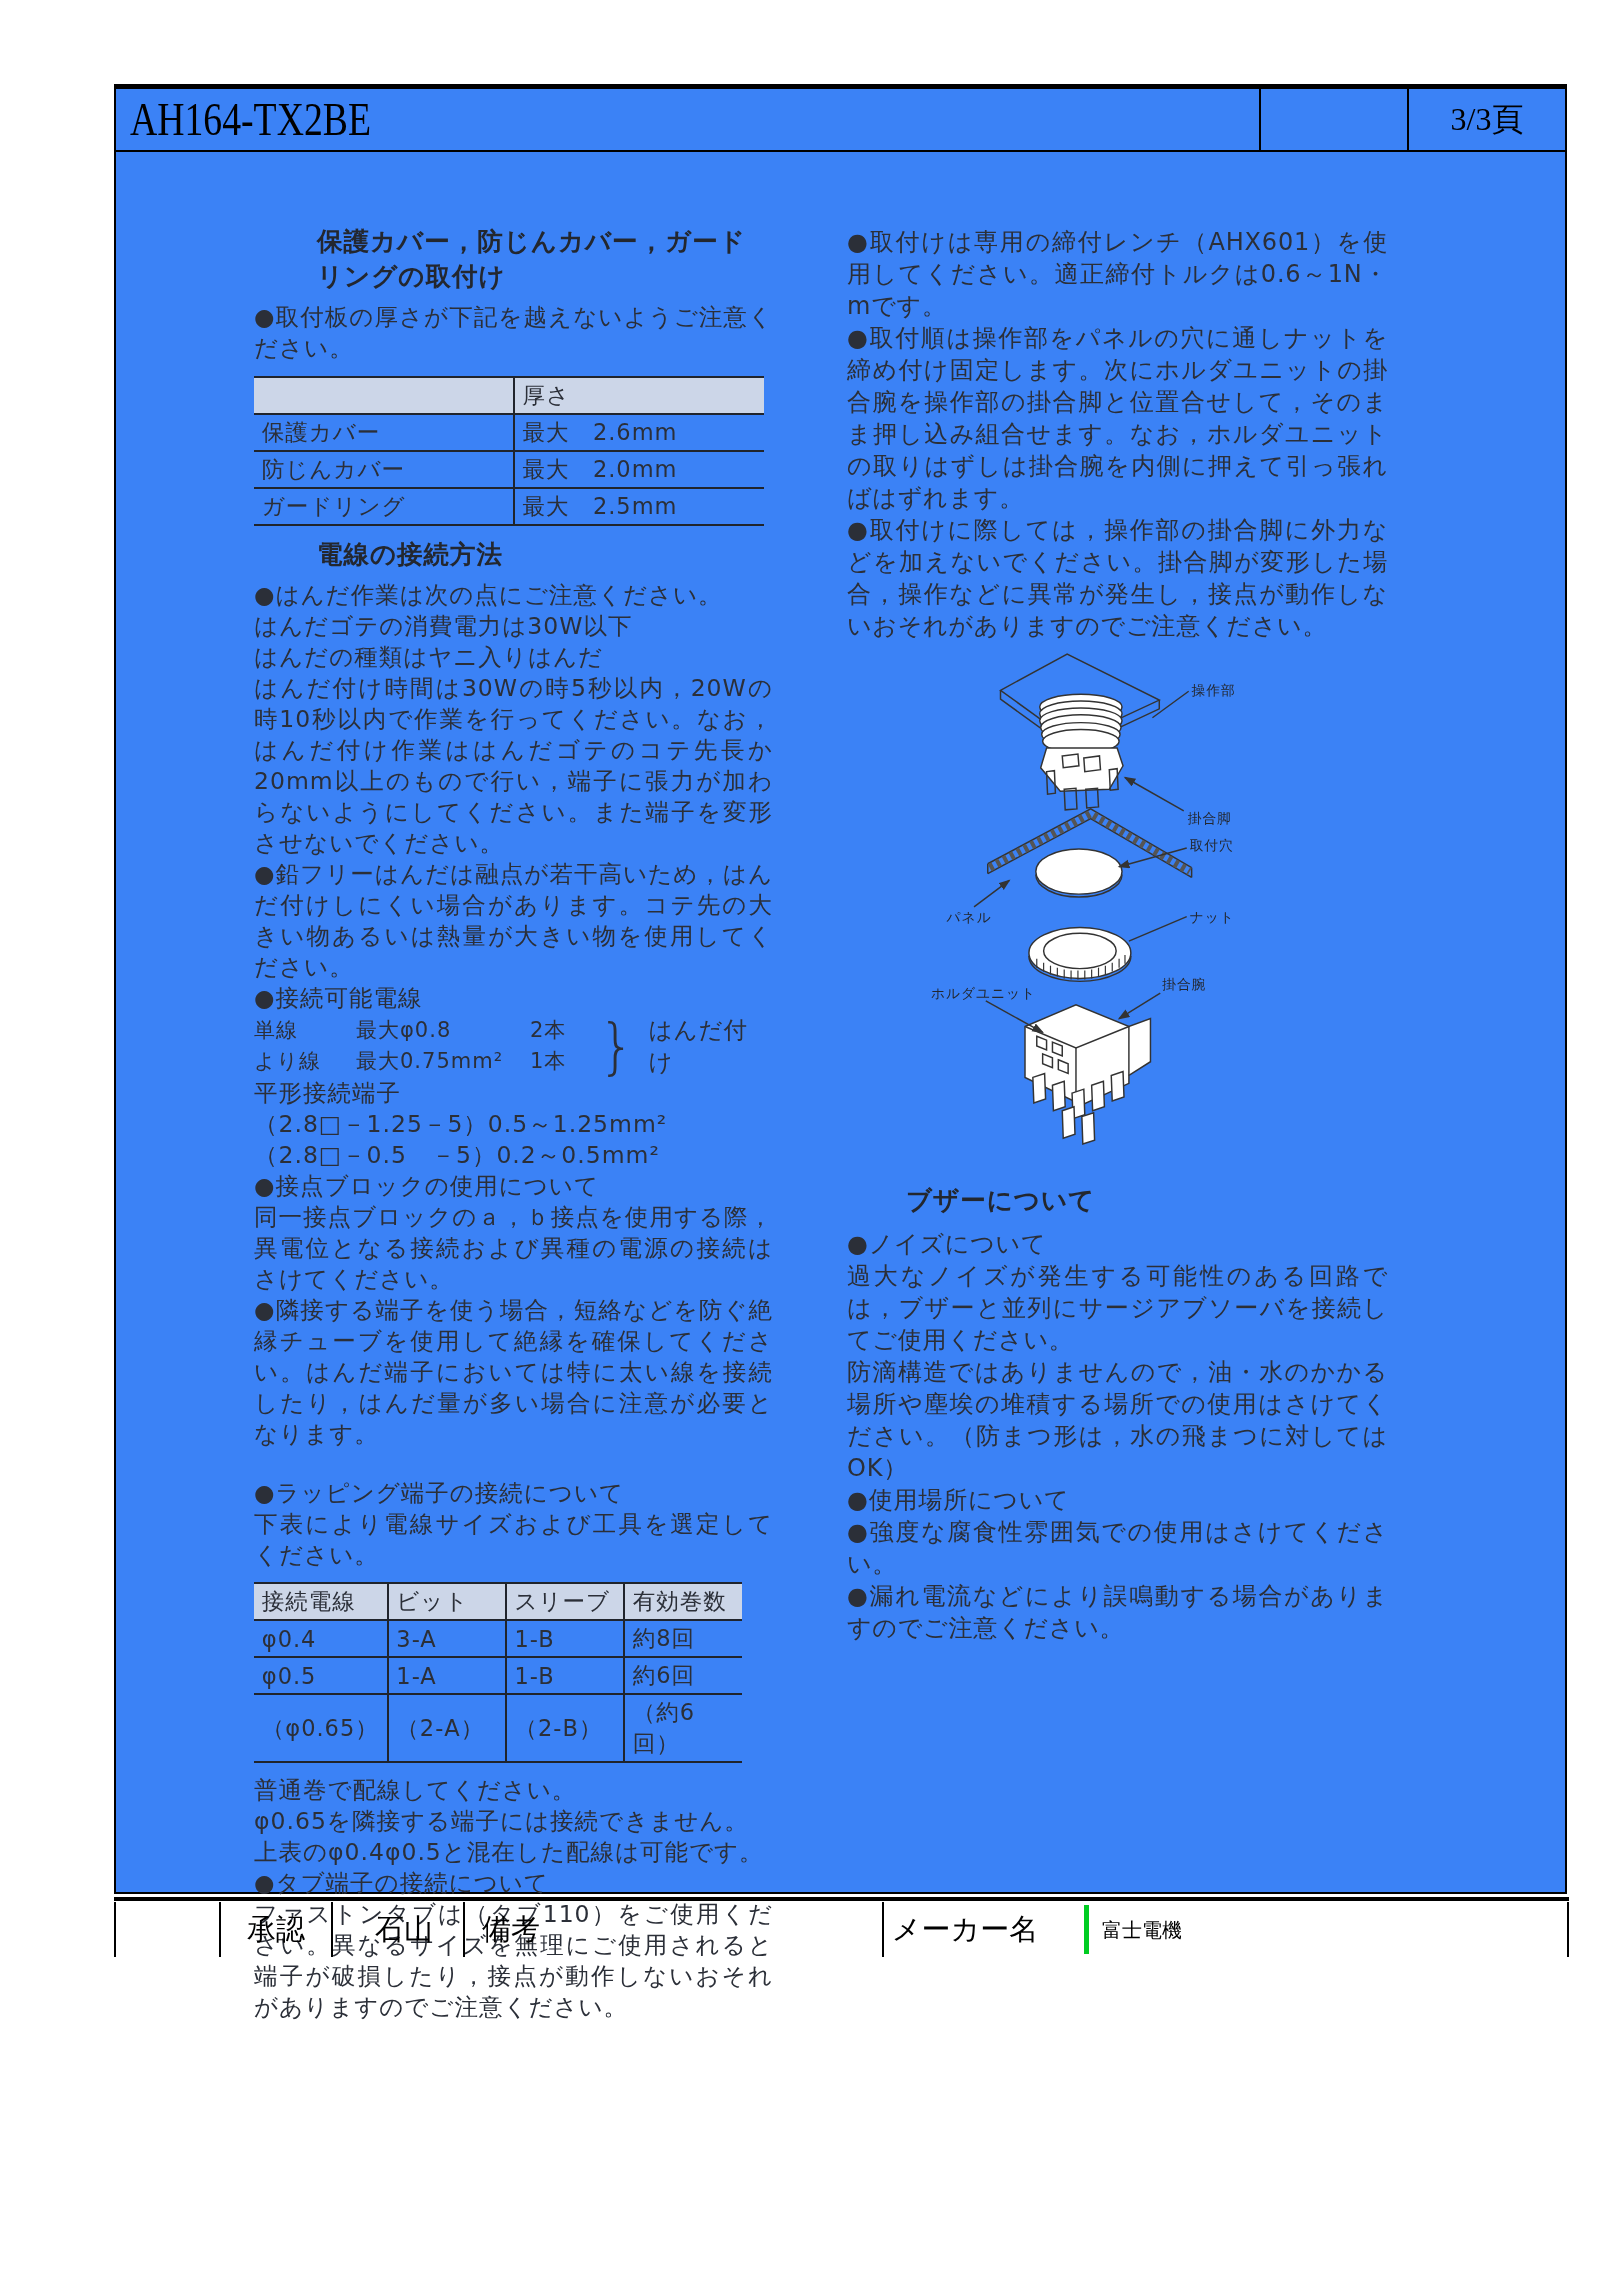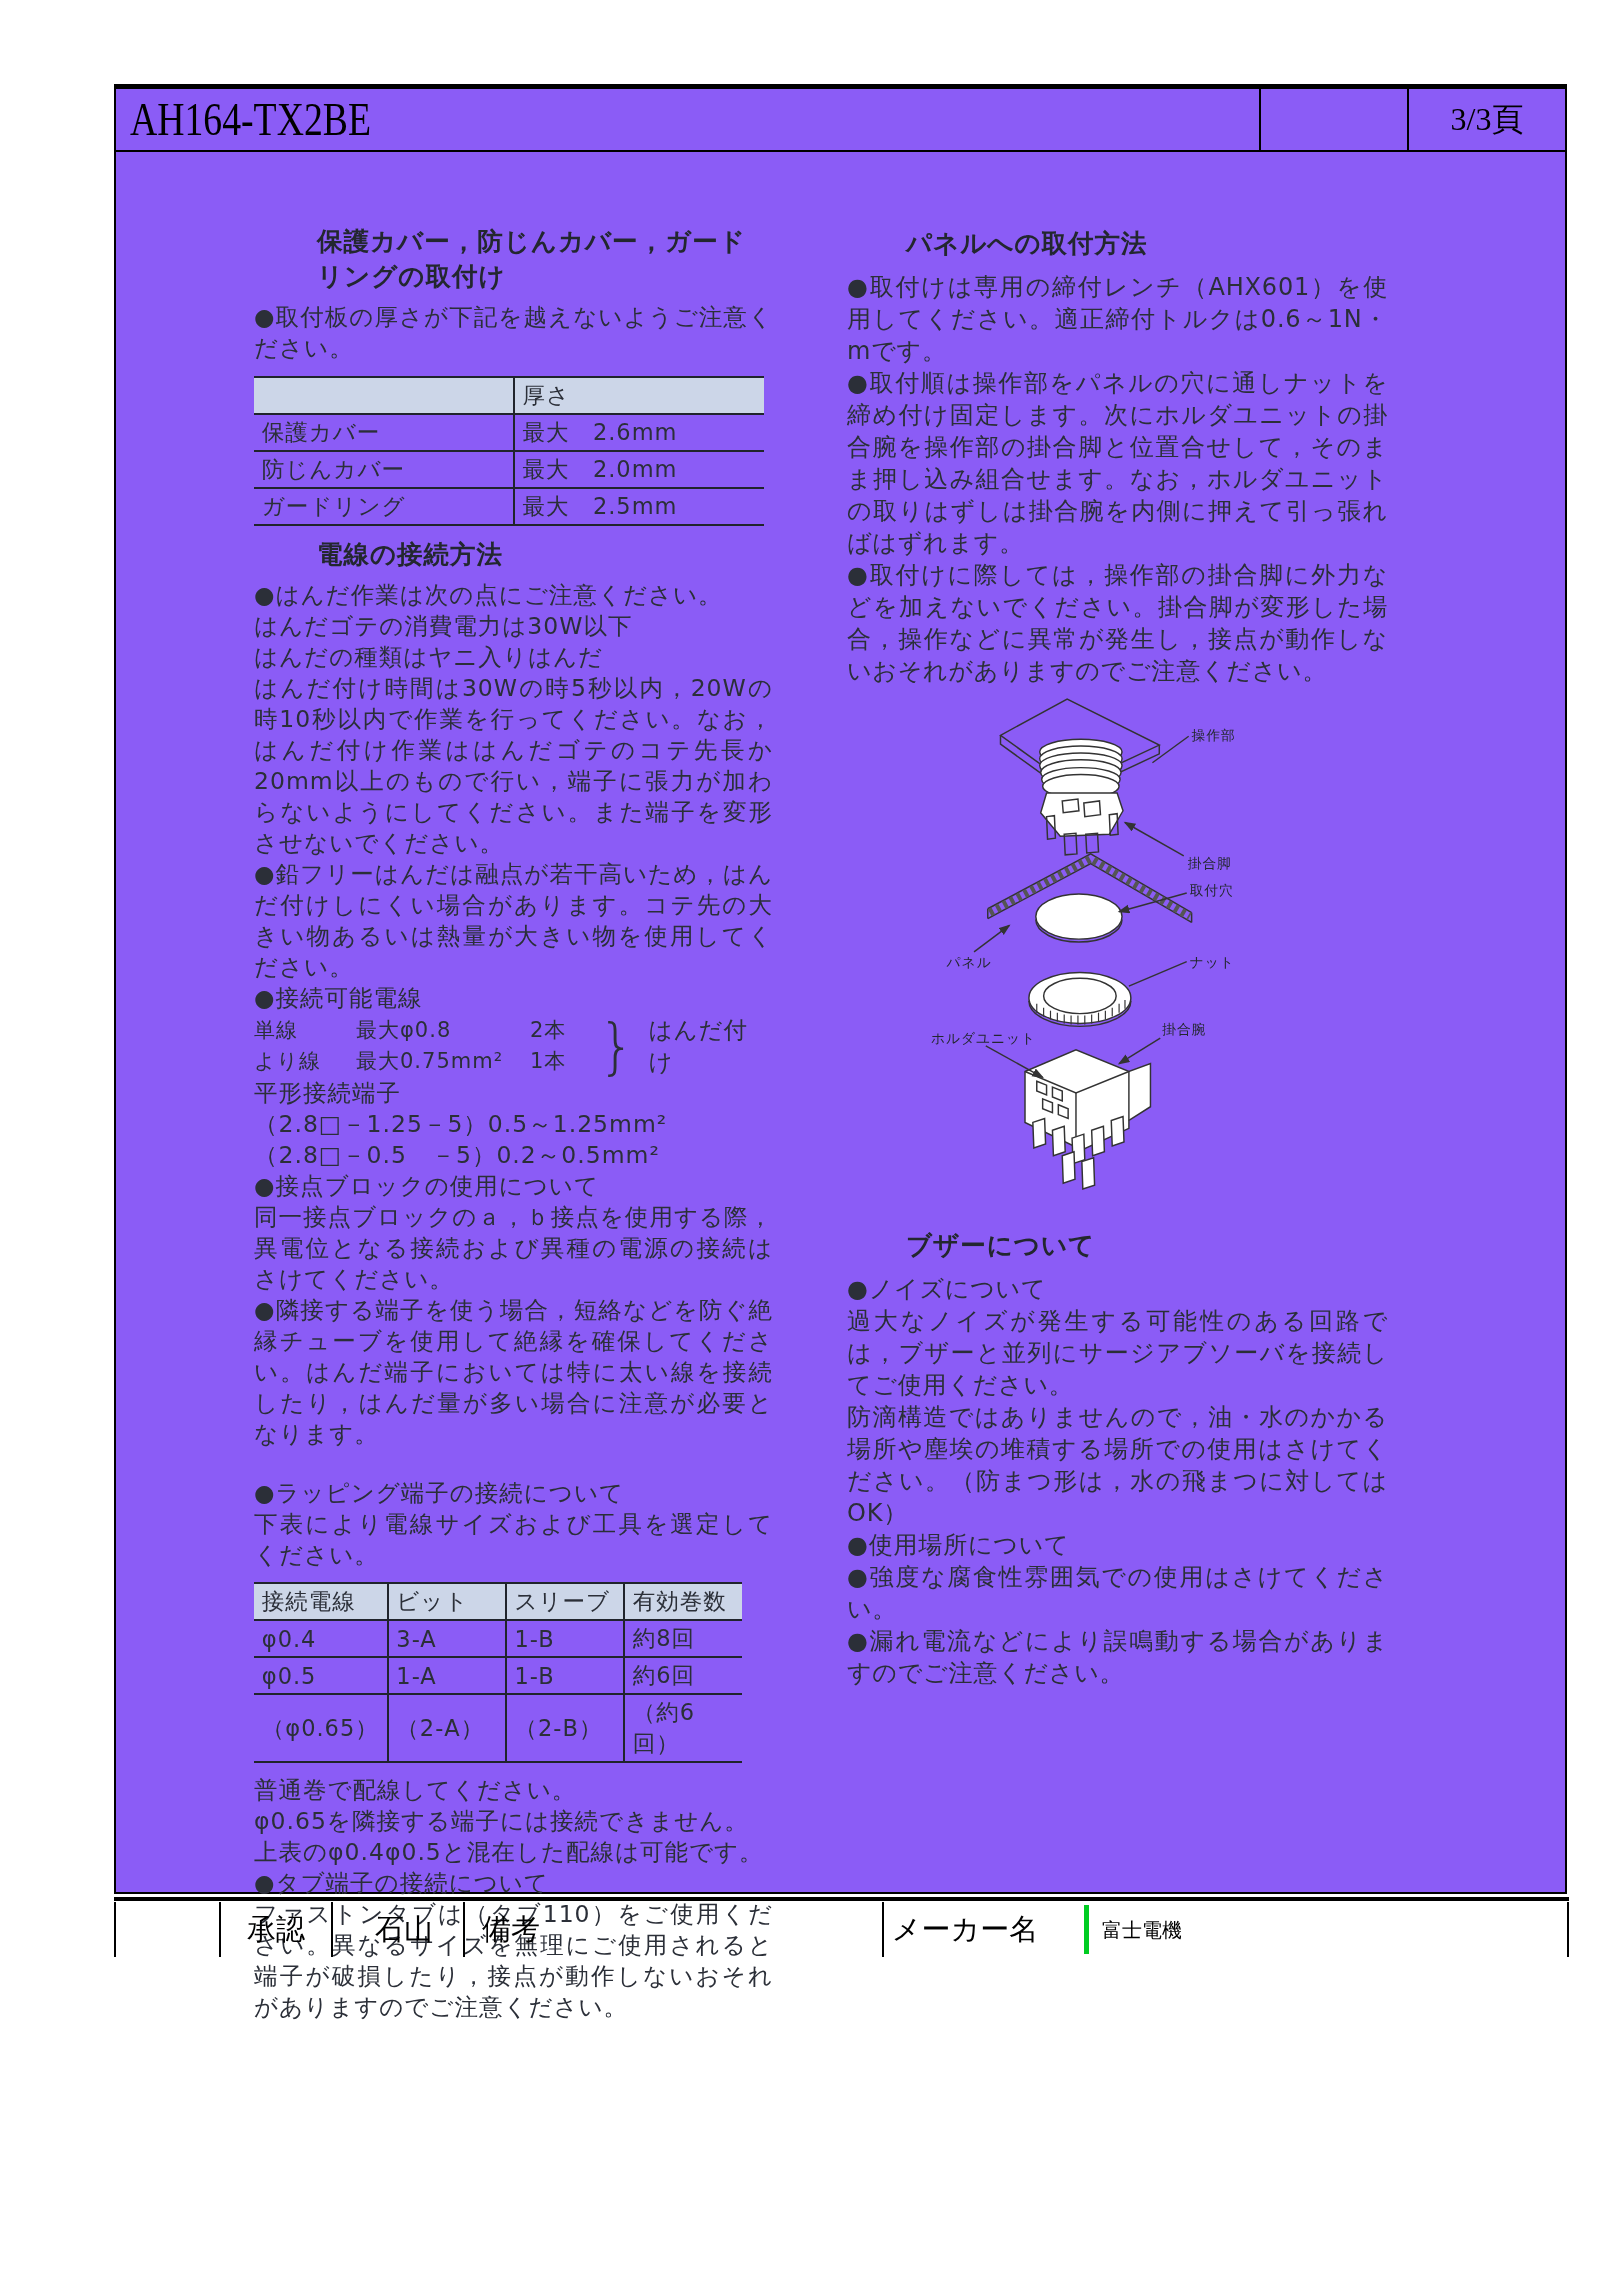--- a/index.html
+++ b/index.html
@@ -3,21 +3,21 @@
 <meta charset="utf-8">
 <style>
   html,body{margin:0;padding:0;}
   body{
     width:1621px;height:2293px;background:#ffffff;position:relative;
     font-family:"DejaVu Sans","Liberation Sans",sans-serif;color:#2b2f38;
     -webkit-font-smoothing:antialiased;
   }
   .frame{
     position:absolute;left:114px;top:84px;width:1449px;height:1803px;
-    border:2.9px solid #000;border-top-width:5.9px;background:#8b5cf6;
+    border:2.9px solid #000;border-top-width:5.9px;background:#3b82f6;
   }
   .header-band{display:flex;height:61px;border-bottom:2.9px solid #000;}
   .hcell{height:100%;}
   .hcell.title{width:1143px;display:flex;align-items:center;padding-left:13.7px;box-sizing:border-box;}
   .hcell.mid{width:146px;border-left:2.9px solid #000;}
   .hcell.pageno{flex:1;border-left:2.9px solid #000;display:flex;align-items:center;justify-content:center;}
   .model-title{
     font-family:"Liberation Serif","DejaVu Serif",serif;font-size:46px;color:#000;
     transform:scaleX(0.82);transform-origin:left center;white-space:nowrap;letter-spacing:0px;
   }
@@ -183,21 +183,20 @@
         </table>
 
       <p class="t">普通巻で配線してください。</p>
       <p class="t">φ0.65を隣接する端子には接続できません。</p>
       <p class="t">上表のφ0.4φ0.5と混在した配線は可能です。</p>
       <p class="t">●タブ端子の接続について</p>
       <p class="t">ファストンタブは（タブ110）をご使用ください。異なるサイズを無理にご使用されると端子が破損したり，接点が動作しないおそれがありますのでご注意ください。</p>
     </div>
 
     <div class="col-right">
-      <div class="sec-h" style="margin-bottom:9.8px;">パネルへの取付方法</div>
       <p class="t">●取付けは専用の締付レンチ（AHX601）を使用してください。適正締付トルクは0.6～1N・mです。</p>
       <p class="t">●取付順は操作部をパネルの穴に通しナットを締め付け固定します。次にホルダユニットの掛合腕を操作部の掛合脚と位置合せして，そのまま押し込み組合せます。なお，ホルダユニットの取りはずしは掛合腕を内側に押えて引っ張ればはずれます。</p>
       <p class="t">●取付けに際しては，操作部の掛合脚に外力などを加えないでください。掛合脚が変形した場合，操作などに異常が発生し，接点が動作しないおそれがありますのでご注意ください。</p>
 
       <div class="diagram-wrap">
         <svg class="diagram-svg" width="443" height="510" viewBox="0 0 452 520" style="font-size:23px">
           <defs>
             <marker id="ah" markerWidth="9" markerHeight="8" refX="7" refY="3" orient="auto">
               <path d="M0,0 L8,3 L0,6 z" fill="#333"></path>
             </marker>

